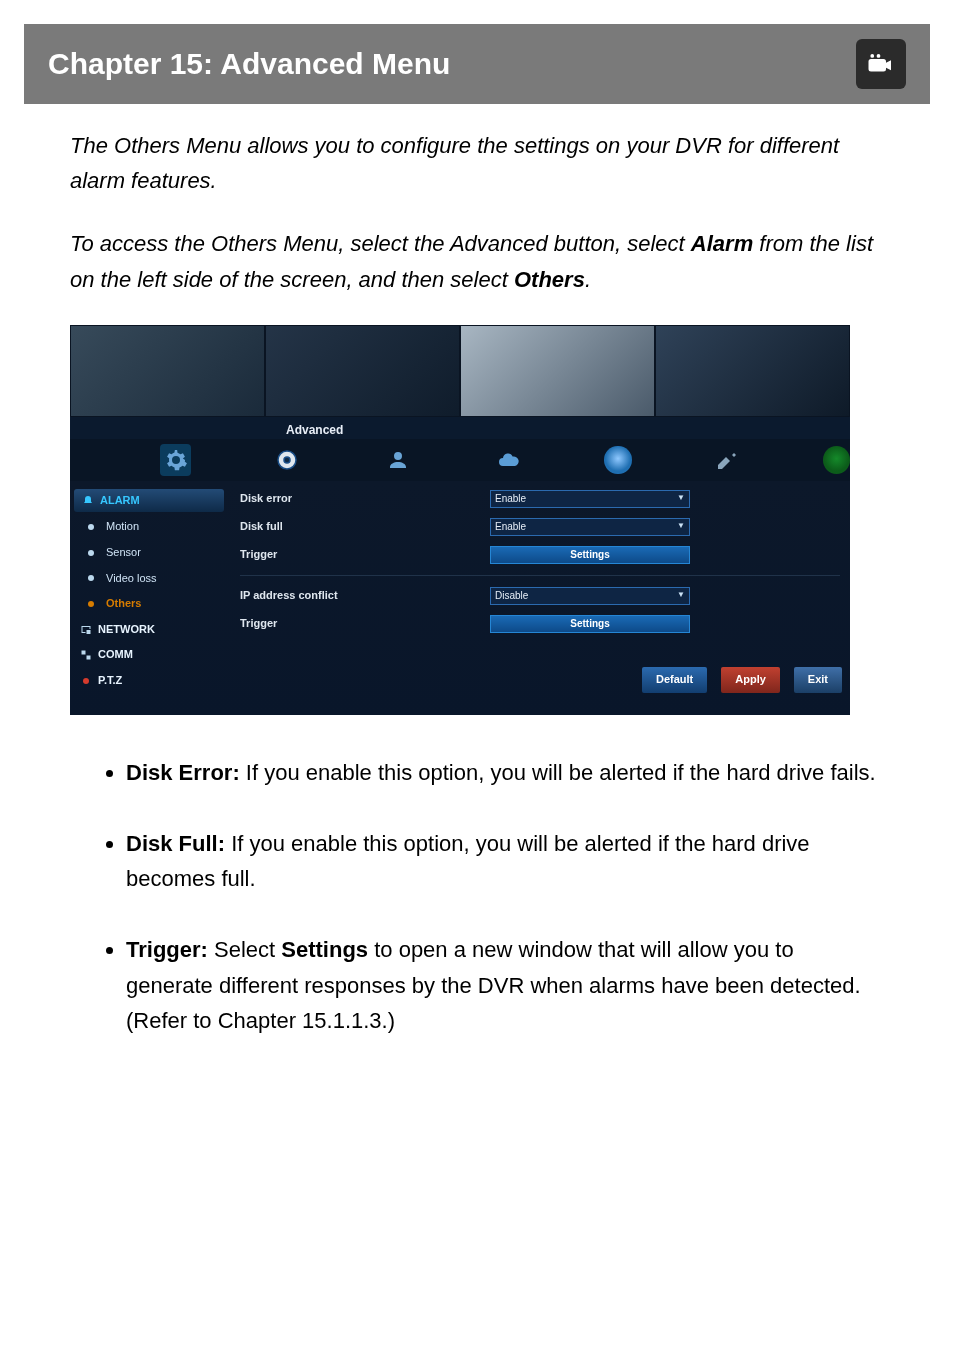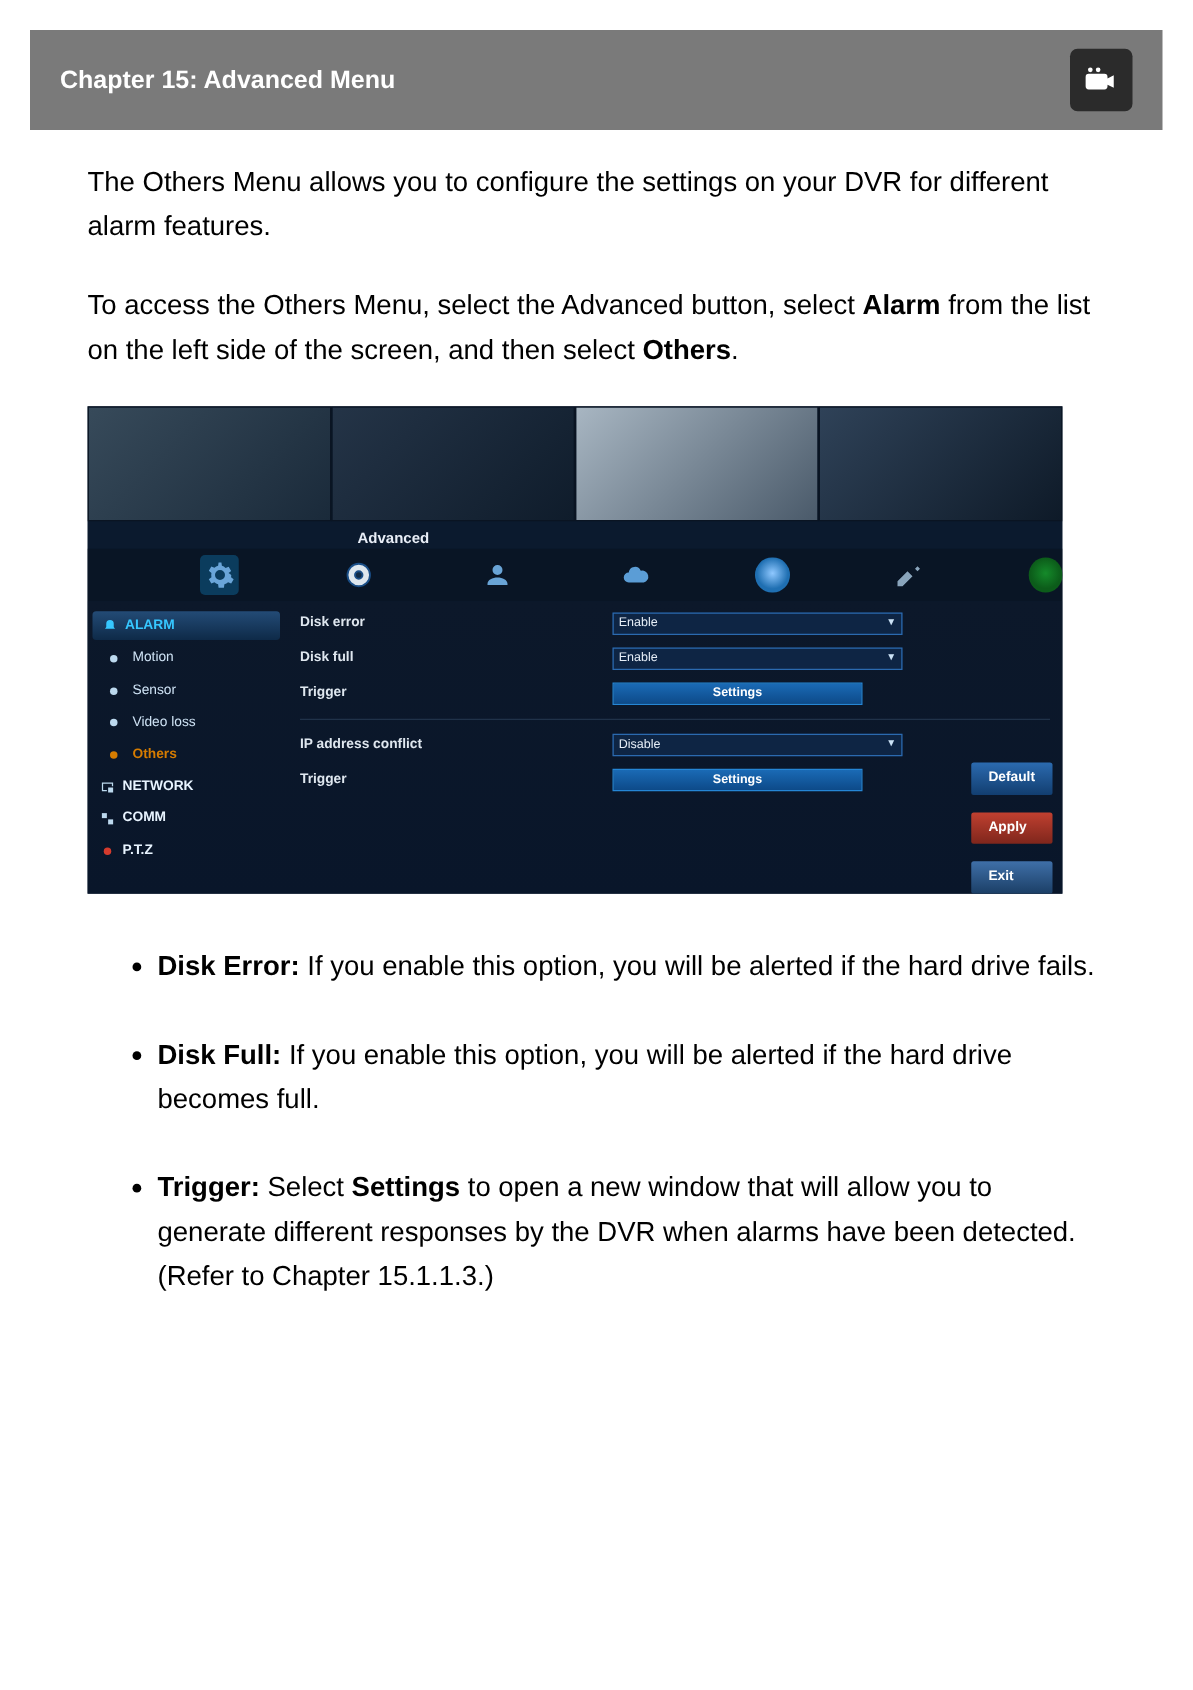--- a/index.html
+++ b/index.html
@@ -2,26 +2,26 @@
 <html><head>
 <meta charset="utf-8">
 <style>
   * { box-sizing: border-box; margin: 0; padding: 0; }
   html, body { width: 954px; background: #fff; font-family: Arial, Helvetica, sans-serif; color: #000; }
   .page { width: 954px; min-height: 1352px; position: relative; }
   .header-bar {
     display: flex; align-items: center; justify-content: space-between;
     background: #7a7a7a; color: #fff; height: 80px; padding: 0 24px; margin: 24px 24px 0 24px;
   }
-  .header-bar h1 { font-size: 20px; font-weight: bold; }
+  .header-bar h1 { font-size: 30px; font-weight: bold; }
   .header-icon { width: 50px; height: 50px; background: #2b2b2b; border-radius: 6px; display: flex; align-items: center; justify-content: center; }
   .header-icon svg { width: 30px; height: 30px; fill: #fff; }
   .content { padding: 24px 70px 0 70px; font-size: 22px; line-height: 1.6; }
   .section-title { font-weight: bold; margin-bottom: 20px; font-size: 22px; }
-  .para { margin-bottom: 28px; }
+  .para { margin-bottom: 28px; font-style: italic; }
   .para .bold { font-weight: bold; }
   .screenshot { margin: 16px 0 40px 0; width: 780px; height: 390px; position: relative; background: #0b1a2e; overflow: hidden; text-decoration: underline; }
   .cam-row { display: flex; height: 92px; }
   .cam { flex: 1; position: relative; border: 1px solid #0a1422; }
   .cam1 { background: linear-gradient(135deg,#374a5a,#1a2a3a); }
   .cam2 { background: linear-gradient(135deg,#243447,#0f1c2b); }
   .cam3 { background: linear-gradient(135deg,#a8b6c2,#4a5a6a); }
   .cam4 { background: linear-gradient(135deg,#2f4258,#0e1a28); }
   .adv-title { position: absolute; left: 216px; top: 96px; color: #e8eef7; font-size: 12px; font-weight: bold; }
   .toolbar { position: absolute; left: 0; top: 114px; right: 0; height: 42px; background: rgba(10,20,35,0.75); display: flex; align-items: center; gap: 80px; padding-left: 90px; }
@@ -38,25 +38,25 @@
   .sb-item { font-size: 11px; font-weight: bold; padding: 4px 6px; color: #e8f4ff; display: flex; align-items: center; gap: 6px; }
   .sb-header { color: #36c7ff; background: linear-gradient(#234b76,#0e2a48); border-radius: 3px; font-size: 11px; padding: 3px 8px; margin-bottom: 2px; }
   .sb-sub { padding-left: 14px; font-size: 11px; color: #cfe3f5; font-weight: normal; }
   .sb-sub.active { color: #d67c00; font-weight: bold; }
   .sb-dot { width:6px; height:6px; border-radius:50%; background:#bcd9ee; margin-right:6px; display:inline-block; }
   .sb-sub.active .sb-dot { background:#d67c00; }
   .sb-icon { width:12px; height:12px; display:inline-block; }
   .config { position: absolute; left: 170px; top: 6px; right: 10px; }
   .row { display: flex; align-items: center; height: 24px; margin-bottom: 4px; }
   .row-label { width: 250px; color: #dfe7ef; font-size: 11px; font-weight: bold; }
-  .dropdown { width: 232px; height: 18px; background: #0e2544; border: 1px solid #2b6aaf; color: #e6eef7; font-size: 10px; padding: 0 4px; display: flex; align-items: center; justify-content: space-between; }
+  .dropdown { width: 200px; height: 18px; background: #0e2544; border: 1px solid #2b6aaf; color: #e6eef7; font-size: 10px; padding: 0 4px; display: flex; align-items: center; justify-content: space-between; }
   .dropdown .arrow { font-size: 8px; color: #cbe2f5; }
   .settings-btn { width: 200px; height: 18px; background: linear-gradient(#1a6ab5,#0d4a89); color: #fff; font-size: 10px; font-weight: bold; display: flex; align-items: center; justify-content: center; border: 1px solid #2586d5; }
   .divider { height: 1px; background: rgba(120,160,200,0.2); margin: 8px 0; }
-  .footer-buttons { position: absolute; right: 8px; bottom: 0; display: flex; gap: 14px; flex-direction: column; }
+  .footer-buttons { position: absolute; right: 8px; bottom: 22px; display: flex; gap: 14px; }
   .footer-buttons .btn { font-size: 11px; font-weight: bold; color: #fff; padding: 4px 14px; background: linear-gradient(#2b6aaf,#123e70); border-radius: 2px; }
   .footer-buttons .btn.apply { background: linear-gradient(#c04030,#7f261c); }
   .footer-buttons .btn.exit  { background: linear-gradient(#3f6fa8,#1b3f66); }
   .bullets { margin: 24px 0 0 56px; }
   .bullets li { margin-bottom: 36px; font-size: 22px; line-height: 1.6; list-style: disc; }
   .bullets .bold { font-weight: bold; }
   .page-number-bar { position: absolute; left: 24px; right: 24px; bottom: 24px; height: 44px; background: #7a7a7a; color: #fff; display: flex; align-items: center; padding-left: 56px; font-weight: bold; font-size: 20px; }
 </style>
 </head>
 <body>

